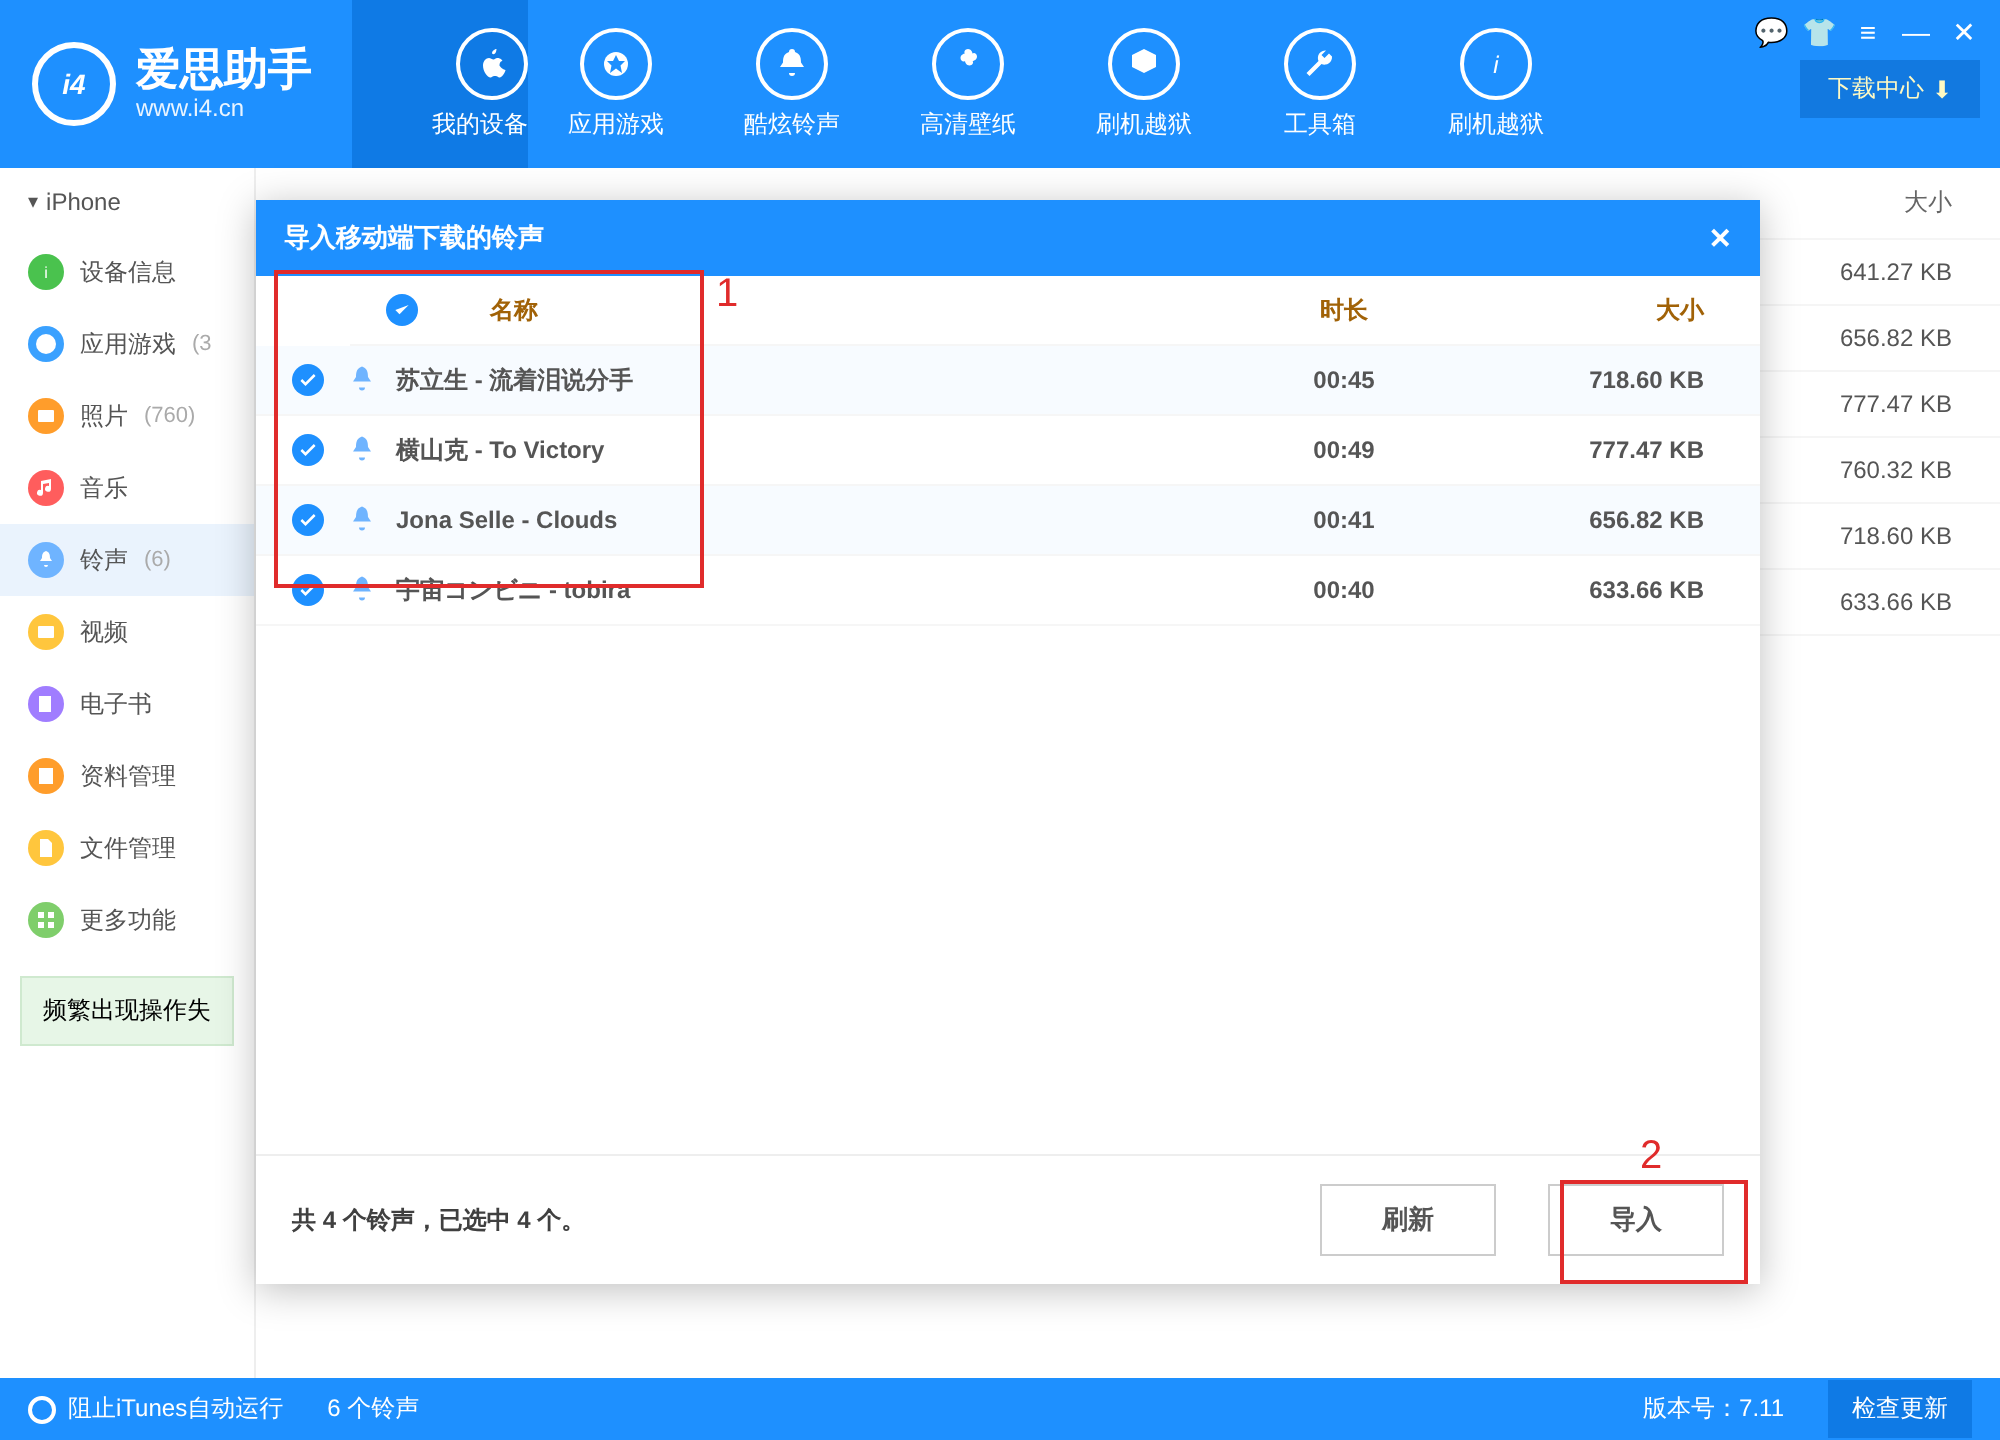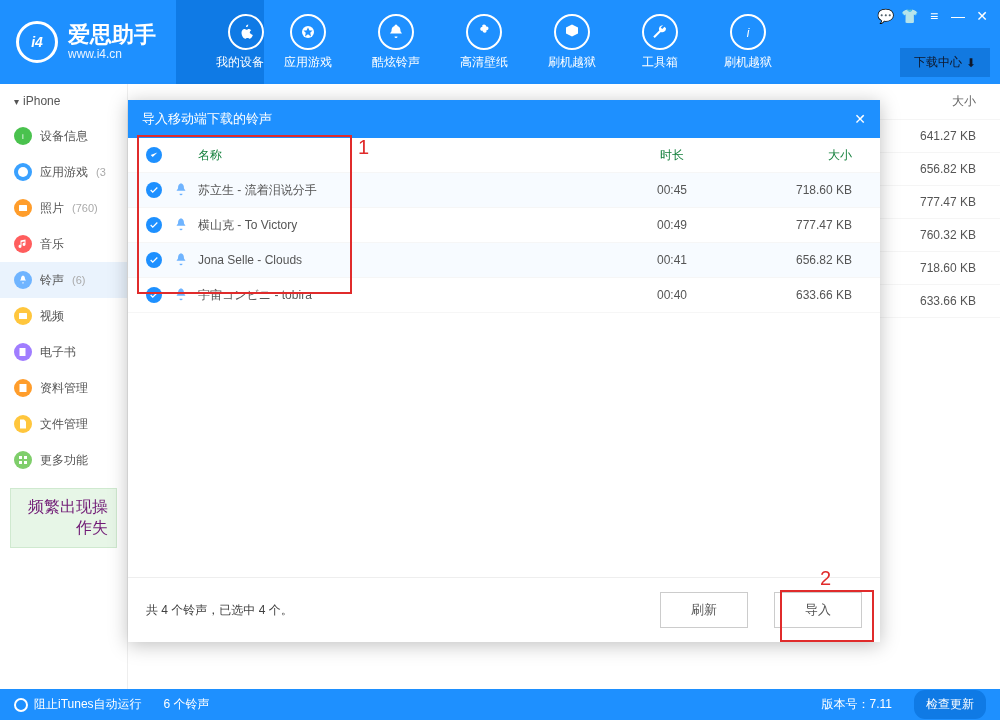--- a/index.html
+++ b/index.html
@@ -12,71 +12,71 @@
 .logo-title { font-size:22px; font-weight:bold; line-height:1.1; }
 .logo-sub { font-size:12px; opacity:.9; }
 .nav { display:flex; flex:1; height:100%; }
 .nav-item { width:88px; display:flex; flex-direction:column; align-items:center; justify-content:center; gap:4px; font-size:12px; cursor:pointer; position:relative; }
 .nav-item.active { background:#0f7ae5;align-items:flex-end; }
 .nav-icon { width:36px; height:36px; border:2px solid #fff; border-radius:50%; display:flex; align-items:center; justify-content:center; }
 .nav-icon svg { width:18px; height:18px; fill:#fff; }
 .top-right { position:absolute; top:0; right:0; display:flex; flex-direction:column; align-items:flex-end; padding:8px 10px; gap:6px; }
 .win-ctrls { display:flex; gap:8px; }
 .win-ctrls span { width:16px; height:16px; display:flex; align-items:center; justify-content:center; color:#fff; cursor:pointer; font-size:14px; }
-.dl-center { background:#1279e0; color:#0f172a; padding:6px 14px; font-size:12px; display:flex; align-items:center; gap:4px; cursor:pointer;margin-top:18px; }
+.dl-center { background:#1279e0; color:#fef9c3; padding:6px 14px; font-size:12px; display:flex; align-items:center; gap:4px; cursor:pointer; }
 
 
 .main { display:flex; height:605px; }
 .sidebar { width:128px; background:#fff; border-right:1px solid #eee; display:flex; flex-direction:column; }
 .side-head { padding:10px 14px; color:#555; display:flex; align-items:center; gap:4px; cursor:pointer; }
 .side-head .chev { font-size:10px; }
 .side-item { padding:9px 14px; display:flex; align-items:center; gap:8px; color:#555; cursor:pointer; }
 .side-item.active { background:#eaf3fd; }
 .side-item .cnt { color:#aaa; font-size:11px; }
 .side-icon { width:18px; height:18px; border-radius:50%; display:flex; align-items:center; justify-content:center; }
 .side-icon svg { width:12px; height:12px; fill:#fff; }
 .si-green{background:#4ac24e;} .si-blue{background:#3aa1ff;} .si-orange{background:#ff9d2b;}
 .si-red{background:#ff5d5d;} .si-bell{background:#6fb4ff;} .si-yellow{background:#ffc63d;}
 .si-book{background:#a07dff;} .si-mgmt{background:#ff9d2b;} .si-file{background:#ffc63d;} .si-more{background:#7fce6b;}
-.freq-bar { margin-top:auto; background:#e7f6e7; border:1px solid #cfe9cf; color:#701a75; font-size:16px; padding:8px; text-align:right; cursor:pointer; margin:10px; }
+.freq-bar { margin-top:auto; background:#e7f6e7; border:1px solid #cfe9cf; color:#000000; font-size:12px; padding:8px; text-align:center; cursor:pointer; margin:10px; }
 
 
 .content { flex:1; position:relative; }
 .content-list { padding:0; }
 .content-row { display:flex; justify-content:flex-end; padding:9px 24px; color:#555; border-bottom:1px solid #f5f5f5; font-size:12px; }
 .content-row.head { color:#666; }
 .content-row .sz { width:90px; text-align:right; }
 
 
-.modal { position:absolute; left:128px; top:100px; width:752px; height:542px; background:#fff; box-shadow:0 3px 18px rgba(0,0,0,.25); display:flex; flex-direction:column; z-index:5; }
+.modal { position:absolute; left:128px; top:100px; width:752px; height:542px; background:#fff; box-shadow:0 3px 18px rgba(0,0,0,.25); display:flex; flex-direction:column; z-index:5;font-weight:bold; }
 .modal-title { background:#1e90ff; color:#fff; padding:10px 14px; display:flex; align-items:center; justify-content:space-between; font-size:13px; }
 .modal-close { cursor:pointer; font-size:14px; }
 .tbl { flex:1; overflow:auto; }
 .tbl-row { display:flex; align-items:center; padding:8px 18px; color:#555; border-bottom:1px solid #f6f6f6; }
 .tbl-row:nth-child(even){ background:#f7fbff; }
-.tbl-row.head { background:#fff; color:#15803d; }
+.tbl-row.head { background:#fff; color:#a16207;margin-left:47px; }
 .cb { width:16px; height:16px; border-radius:50%; background:#1e90ff; display:flex; align-items:center; justify-content:center; margin-right:10px; cursor:pointer; }
 .cb svg { width:10px; height:10px; fill:#fff; }
 .bell-ic { width:18px; height:18px; margin-right:8px; }
 .bell-ic svg { width:18px; height:18px; fill:#6fb4ff; }
 .col-name { flex:1; }
 .col-dur { width:140px; text-align:center; }
 .col-size { width:120px; text-align:right; padding-right:10px; }
 .modal-foot { border-top:1px solid #eee; padding:14px 18px; display:flex; align-items:center; }
 .modal-foot .status { flex:1; color:#404040; }
 .btn { border:1px solid #ccc; background:#fff; color:#555; padding:8px 30px; margin-left:26px; cursor:pointer; font-size:13px; }
 
 
 .ann-box { position:absolute; border:2px solid #e02b2b; pointer-events:none; z-index:6; }
 .ann-label { position:absolute; color:#e02b2b; font-size:20px; pointer-events:none; z-index:6; }
 
 
 .statusbar { height:31px; background:#1e90ff; color:#fff; display:flex; align-items:center; padding:0 14px; font-size:12px; gap:22px; }
 .statusbar .sp { flex:1; }
-.update-btn { background:#0f7ae5; padding:6px 12px; cursor:pointer;border-radius:11px; }
+.update-btn { background:#0f7ae5; padding:6px 12px; cursor:pointer; }
 .radio { width:14px; height:14px; border:2px solid #fff; border-radius:50%; display:inline-block; vertical-align:middle; margin-right:6px; }
 </style>
 </head>
 <body>
 
 <div class="topbar">
   <div class="logo">
     <div class="logo-badge">i4</div>
     <div>
       <div class="logo-title">爱思助手</div>

